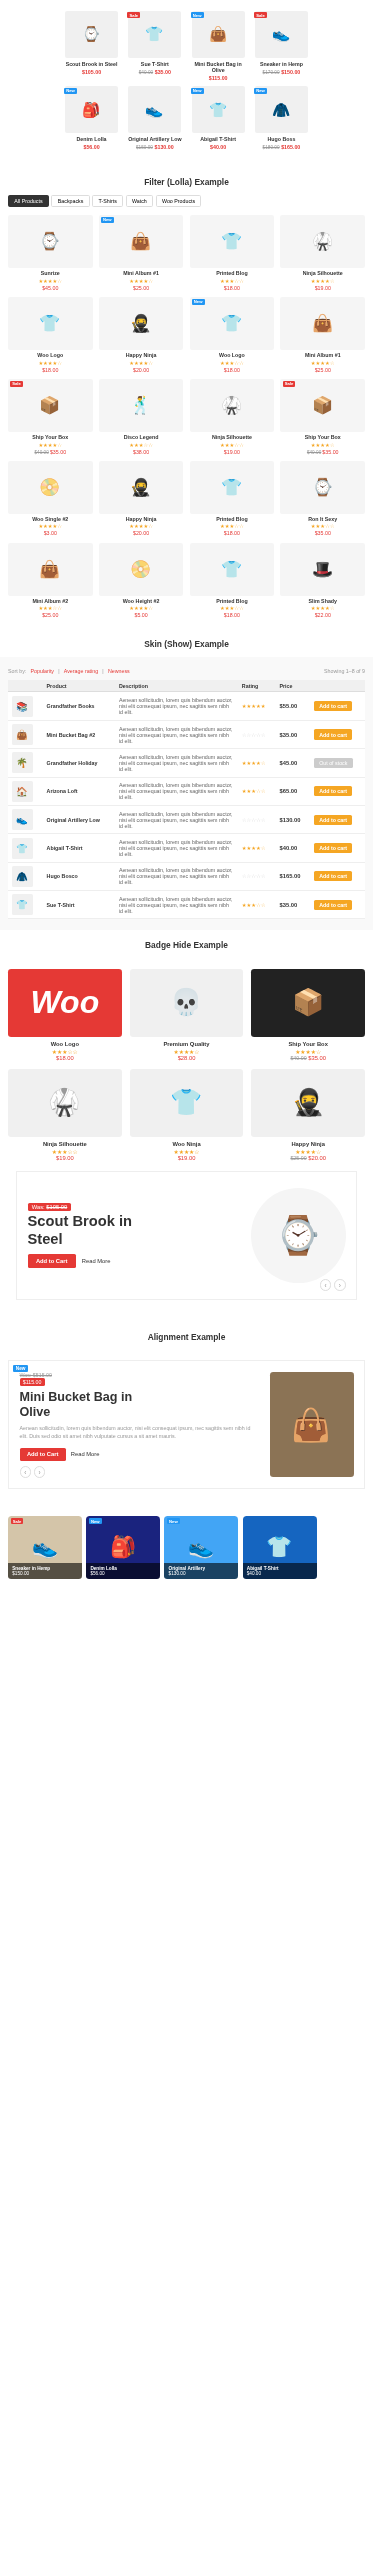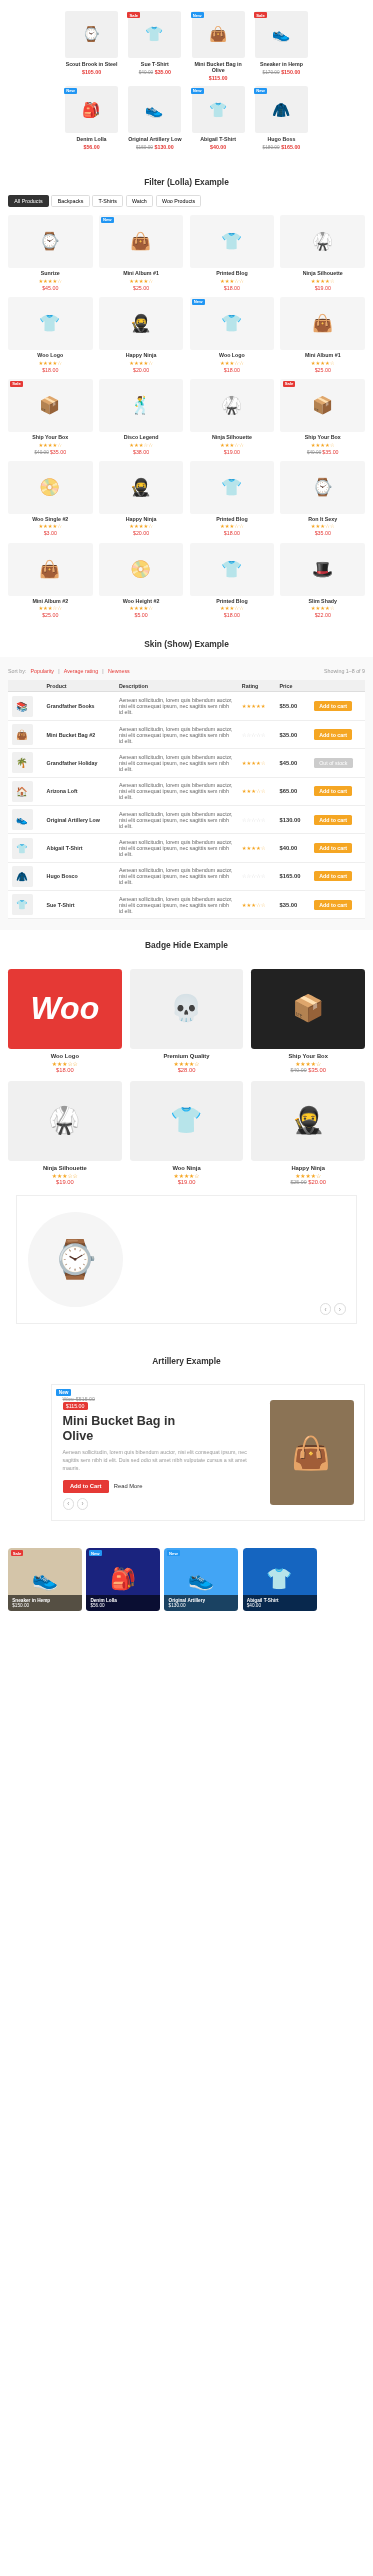--- a/index.html
+++ b/index.html
@@ -42,41 +42,41 @@
     .st-btn-out { background: #ccc; color: #fff; border: none; padding: 2.1px 5.3px; border-radius: 1.6px; font-size: 5.3px; cursor: pointer; }
     .st-price { color: #333; font-weight: bold; font-size: 5.8px; }
     .filter-row { display: flex; gap: 4.2px; margin-bottom: 6.3px; align-items: center; font-size: 5.3px; }
     .filter-row span { color: #999; }
     .filter-row a { color: #e53935; text-decoration: none; font-size: 5.3px; }
 
     
     .badge-section { padding: 10.5px 8px; background: #fff; }
     .badge-grid { display: grid; grid-template-columns: repeat(3, 1fr); gap: 8px; }
     .badge-item { text-align: center; position: relative; }
-    .bi-img { width: 100%; height: 80px; background: #f0f0f0; border-radius: 3.2px; display: flex; align-items: center; justify-content: center; font-size: 26px; margin-bottom: 4.2px; position: relative; overflow: hidden; }
+    .bi-img { width: 100%; height: 68px; background: #f0f0f0; border-radius: 3.2px; display: flex; align-items: center; justify-content: center; font-size: 26px; margin-bottom: 4.2px; position: relative; overflow: hidden; }
     .bi-img-dark { background: #222; }
     .bi-img-red { background: #e53935; }
     .badge-item .bi-name { font-size: 5.8px; font-weight: bold; margin-bottom: 1.6px; }
     .badge-item .bi-price { font-size: 5.8px; color: #e53935; }
     .badge-item .bi-stars { color: #f5a623; font-size: 5.8px; }
 
     
     .hero-section { display: flex; align-items: center; background: #fff; padding: 16px 10.5px; margin: 0 8px 10.5px; border: 0.5px solid #eee; position: relative; }
     .hero-text { flex: 1; }
     .hero-price-badge { background: #e53935; color: #fff; font-size: 5.8px; padding: 1.1px 4.2px; border-radius: 1.6px; display: inline-block; margin-bottom: 2.6px; }
     .hero-title { font-size: 14.7px; font-weight: bold; color: #333; line-height: 1.2; margin-bottom: 5.3px; }
     .hero-btn-primary { background: #e53935; color: #fff; border: none; padding: 4.2px 8.4px; font-size: 5.8px; font-weight: bold; border-radius: 1.6px; cursor: pointer; margin-right: 4.2px; }
     .hero-btn-secondary { color: #333; font-size: 5.8px; cursor: pointer; background: none; border: none; }
     .hero-img { width: 95px; height: 95px; background: #f5f5f5; border-radius: 50%; display: flex; align-items: center; justify-content: center; font-size: 37px; }
     .hero-arrows { position: absolute; bottom: 8px; right: 10.5px; display: flex; gap: 2.6px; }
     .hero-arrow { width: 11.6px; height: 11.6px; border-radius: 50%; border: 0.5px solid #ddd; display: flex; align-items: center; justify-content: center; cursor: pointer; font-size: 6.3px; color: #999; }
 
     
     .align-section { padding: 10.5px 8px; background: #fff; }
-    .align-hero { display: flex; align-items: center; gap: 10.5px; padding: 10.5px; background: #fff; border: 0.5px solid #eee; margin-bottom: 10.5px; position: relative; margin-left: 43px; }
+    .align-hero { display: flex; align-items: center; gap: 10.5px; padding: 10.5px; background: #fff; border: 0.5px solid #eee; margin-bottom: 10.5px; position: relative; }
     .align-text { flex: 1; }
     .align-was { font-size: 5.3px; color: #999; text-decoration: line-through; }
     .align-price-line { display: flex; align-items: center; gap: 3.2px; margin-bottom: 4.2px; }
     .align-price-badge { background: #e53935; color: #fff; font-size: 5.3px; padding: 1.1px 3.2px; border-radius: 1.6px; }
     .align-title { font-size: 12.6px; font-weight: bold; color: #333; line-height: 1.2; margin-bottom: 5.3px; }
     .align-desc { font-size: 5.3px; color: #999; line-height: 1.5; margin-bottom: 6.3px; }
     .align-btn-primary { background: #e53935; color: #fff; border: none; padding: 3.7px 7.4px; font-size: 5.8px; font-weight: bold; border-radius: 1.6px; cursor: pointer; margin-right: 3.2px; }
     .align-btn-secondary { color: #333; font-size: 5.8px; cursor: pointer; background: none; border: none; }
     .align-img { width: 84px; height: 105px; background: #8B7355; border-radius: 3.2px; display: flex; align-items: center; justify-content: center; font-size: 32px; }
     .align-arrows { display: flex; gap: 2.6px; margin-top: 5.3px; }
@@ -426,29 +426,40 @@
         <div class="bi-img ">🥷</div>
     <div class="bi-name">Happy Ninja</div>
     <div class="bi-stars">★★★★☆</div>
     <div class="bi-price"><span style="font-size:5.3px;color:#999;text-decoration:line-through;margin-right:1.6px;">$25.00</span>$20.00</div>
       </div>
     </div>
 </div>
 
 <div style="padding: 0 8px 10.5px;">
   <div class="hero-section">
+    <div class="hero-text">
+      <span class="hero-price-badge">Was: <s>$105.00</s></span>
+      <div class="hero-title">
+        <span>Scout Brook in</span><br>
+        <span>Steel</span>
+      </div>
+      <div>
+        <button class="hero-btn-primary">Add to Cart</button>
+        <button class="hero-btn-secondary">Read More</button>
+      </div>
+    </div>
     <div class="hero-img">⌚</div>
     <div class="hero-arrows">
       <div class="hero-arrow">‹</div>
       <div class="hero-arrow">›</div>
     </div>
   </div>
 </div>
 
-<h2 class="section-title">Artillery Example</h2>
+<h2 class="section-title">Alignment Example</h2>
 <div class="align-section">
   <div class="align-hero">
     <span class="align-badge-new">New</span>
     <div class="align-text">
       <div class="align-was">Was: $515.00</div>
       <div class="align-price-line">
         <span class="align-price-badge">$115.00</span>
       </div>
       <div class="align-title">
         <span>Mini Bucket Bag in</span><br>

